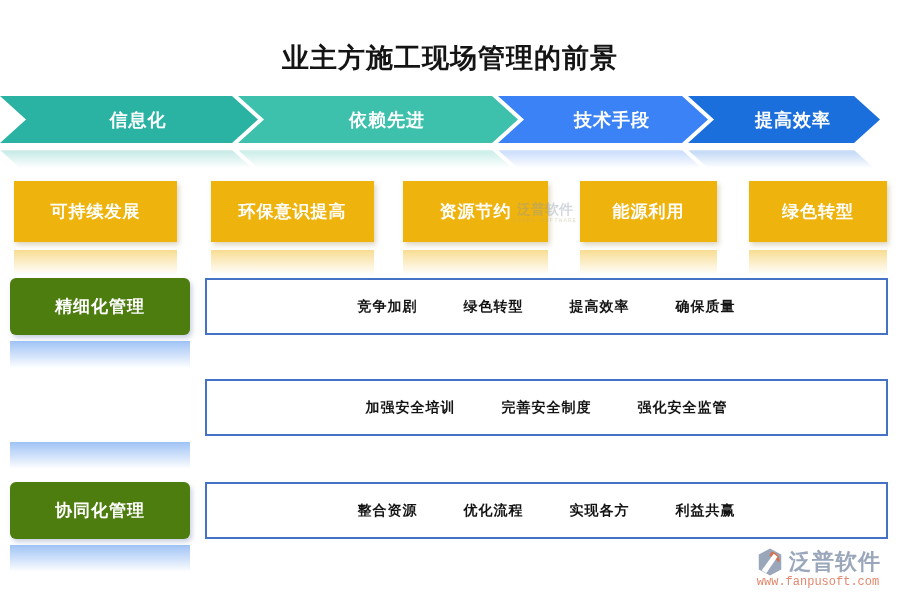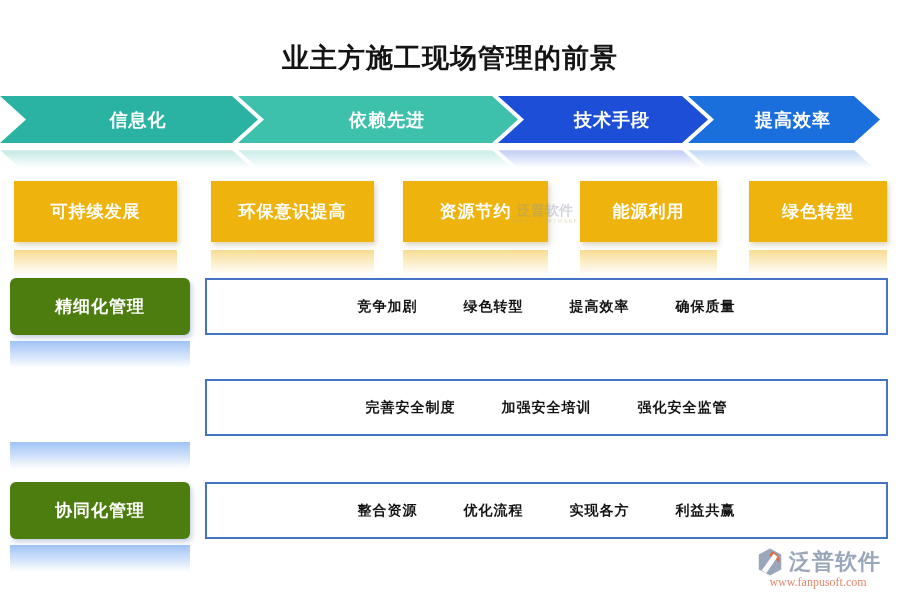--- a/index.html
+++ b/index.html
@@ -1,35 +1,35 @@
 <!DOCTYPE html>
 <html><head>
 <meta charset="utf-8">
 <style>
   html,body{margin:0;padding:0;background:#ffffff;}
   .stage{
     position:relative;width:900px;height:600px;background:#ffffff;overflow:hidden;
-    font-family:Liberation Serif, serif;
+    font-family:Liberation Mono, monospace;
   }
   
   .title{
     position:absolute;top:40px;left:0;width:900px;margin:0;
     text-align:center;font-size:27px;font-weight:800;color:#141414;letter-spacing:1px;
   }
   
   .band{position:absolute;top:96px;left:0;width:900px;height:47px;}
   .seg{
     position:absolute;top:0;height:47px;
     clip-path:polygon(26px 50%,0 0,calc(100% - 26px) 0,100% 50%,calc(100% - 26px) 100%,0 100%);
     display:flex;align-items:center;justify-content:center;
   }
   .seg span{color:#fff;font-weight:800;font-size:18px;padding-left:18px;letter-spacing:1px;}
   .seg1{left:0;width:258px;background:#2ab3a3;}
   .seg2{left:238px;width:280px;background:#3ec1ac;}
-  .seg3{left:498px;width:210px;background:#1d4ed8;}
+  .seg3{left:498px;width:210px;background:#3b82f6;}
   .seg4{left:688px;width:192px;background:#1b6fdd;}
   
   .band-reflect{position:absolute;top:150px;left:0;width:900px;height:20px;overflow:hidden;}
   .band-reflect .seg{opacity:.38;filter:blur(1px);}
   .band-reflect .fade{
     position:absolute;top:0;left:0;width:100%;height:100%;
     background:linear-gradient(to bottom,rgba(255,255,255,.25),#ffffff 90%);
   }
   
   .ybtn{
@@ -140,22 +140,22 @@
   </div>
   <div class="rowbox r1">
     <span>竞争加剧</span>
     <span>绿色转型</span>
     <span>提高效率</span>
     <span>确保质量</span>
   </div>
   <div class="rreflect rr1"></div>
 
   <div class="rowbox r2">
+    <span>加强安全培训</span>
     <span>完善安全制度</span>
-    <span>加强安全培训</span>
     <span>强化安全监管</span>
   </div>
   <div class="rreflect rr2"></div>
 
   <div class="rowbtn r3">
     <span>协同化管理</span>
   </div>
   <div class="rowbox r3">
     <span>整合资源</span>
     <span>优化流程</span>

